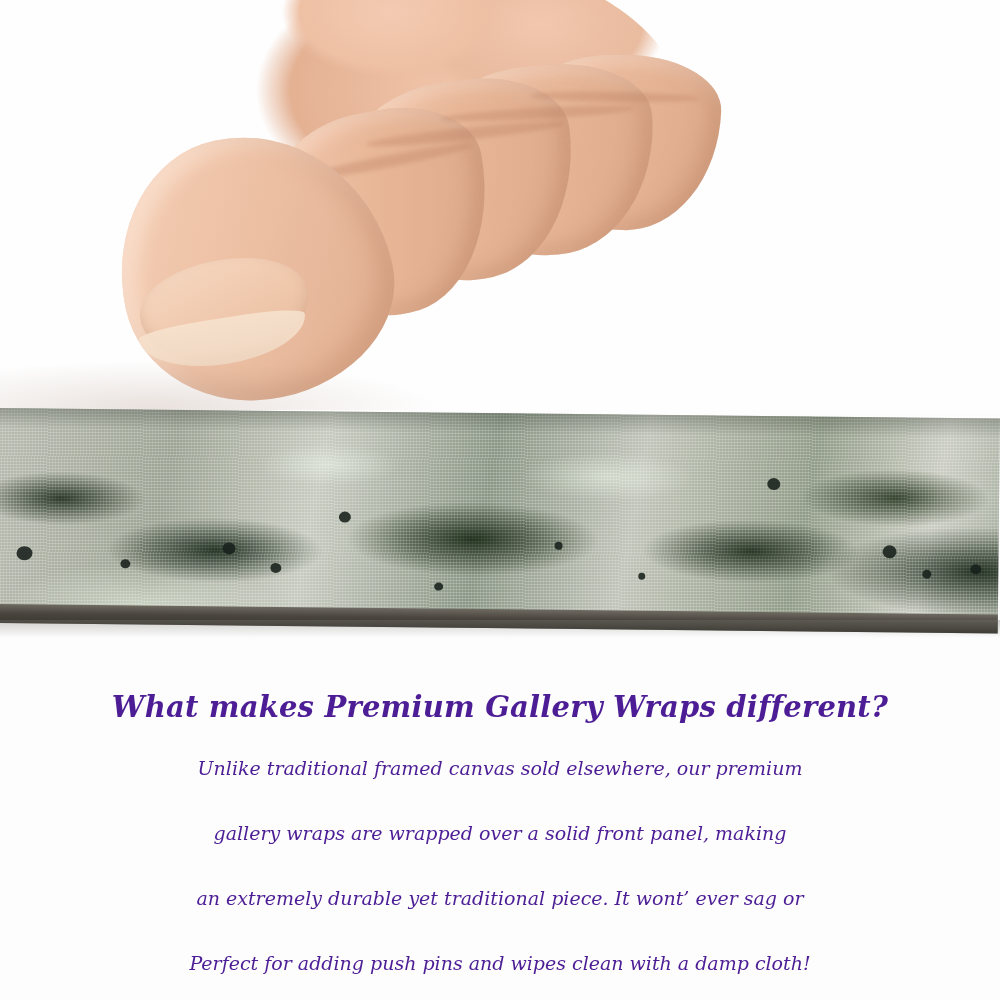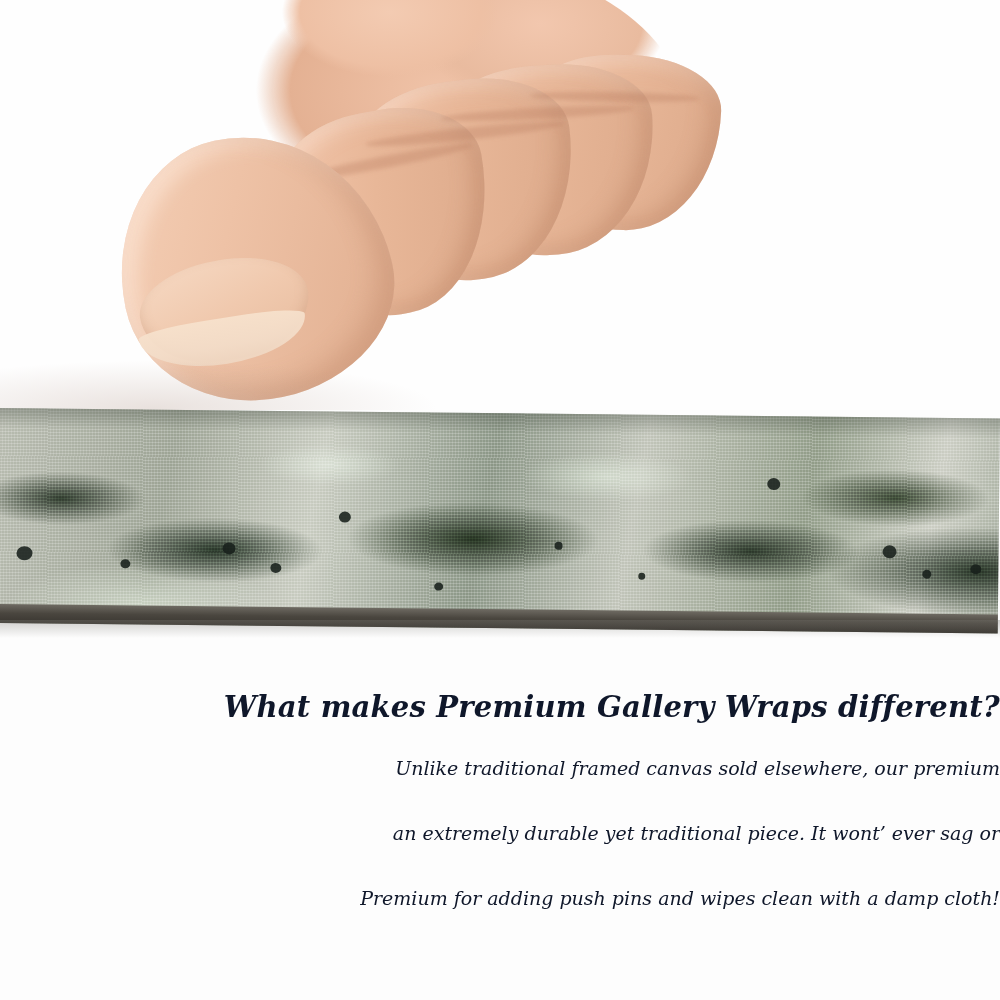--- a/index.html
+++ b/index.html
@@ -195,22 +195,22 @@
     height: 18px;
     background: linear-gradient(180deg, rgba(120,118,112,0.35) 0%, rgba(255,255,255,0) 100%);
   }
 
   
   .caption {
     position: absolute;
     left: 0;
     top: 690px;
     width: 1000px;
-    text-align: right;
-    color: #0f172a;
+    text-align: center;
+    color: #4c1d95;
     font-family: "DejaVu Serif", serif;
     font-style: italic;
   }
   .caption-heading {
     font-size: 29px;
     font-weight: 700;
     letter-spacing: .2px;
     margin-bottom: 12px;
   }
   .caption-line {
@@ -261,17 +261,18 @@
     <span class="speck" style="left:924px; top:152px; width:9px;  height:9px;"></span>
     <span class="speck" style="left:972px; top:146px; width:11px; height:10px;"></span>
 
     <div class="strip-bottom-edge"></div>
   </div>
   <div class="strip-drop-shadow"></div>
 
   <div class="caption">
     <div class="caption-heading">What makes Premium Gallery Wraps different?</div>
     <div class="caption-line">Unlike traditional framed canvas sold elsewhere, our premium</div>
+    <div class="caption-line">gallery wraps are wrapped over a solid front panel, making</div>
     <div class="caption-line">an extremely durable yet traditional piece. It wont’ ever sag or</div>
-    <div class="caption-line">Premium for adding push pins and wipes clean with a damp cloth!</div>
+    <div class="caption-line">Perfect for adding push pins and wipes clean with a damp cloth!</div>
   </div>
 
 </div>
 
 </body></html>

